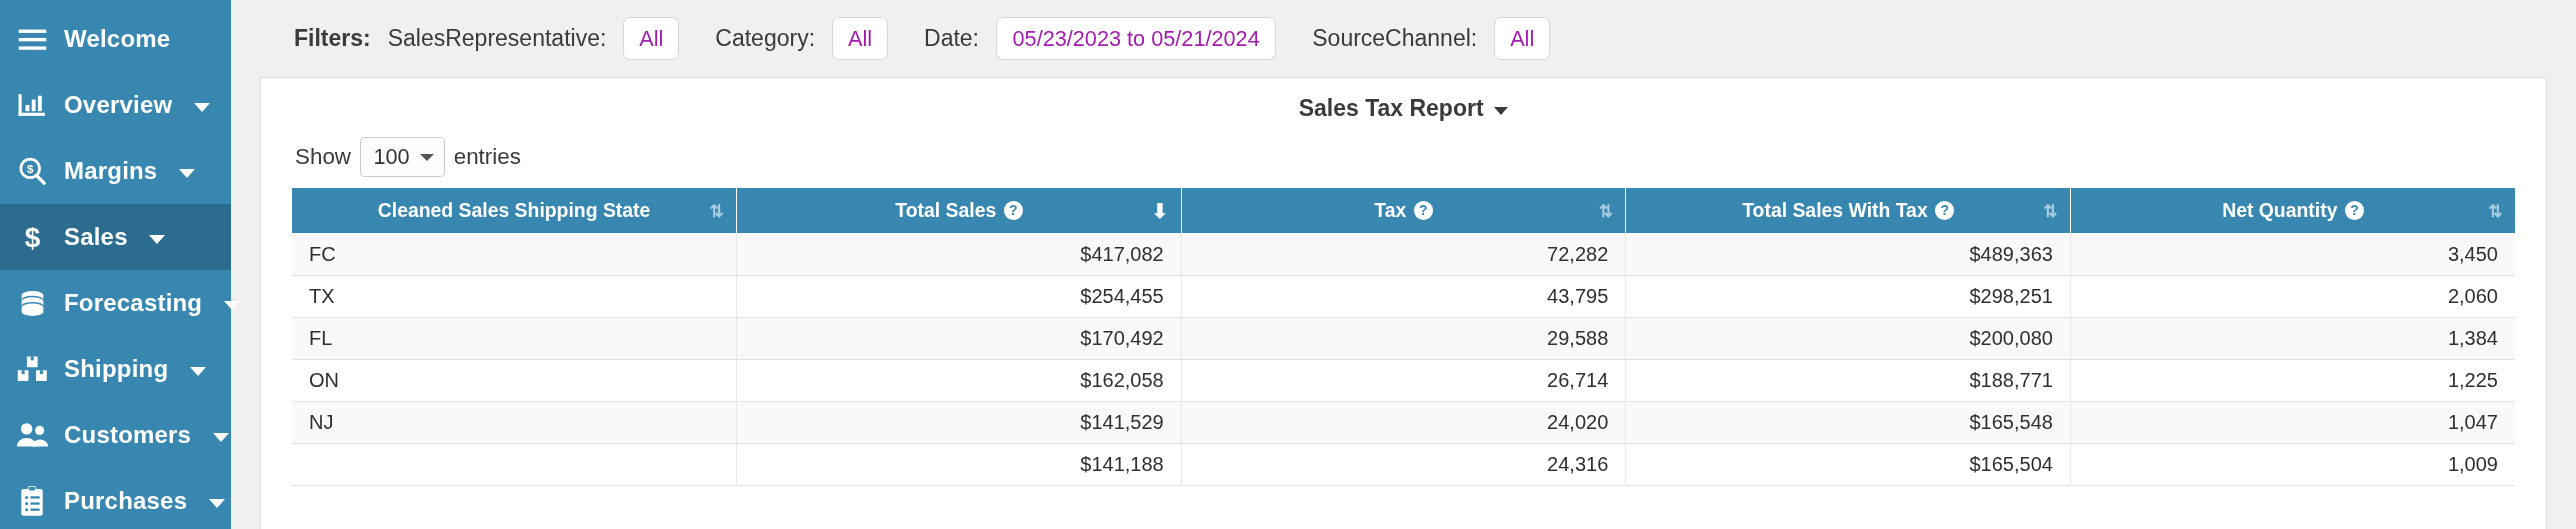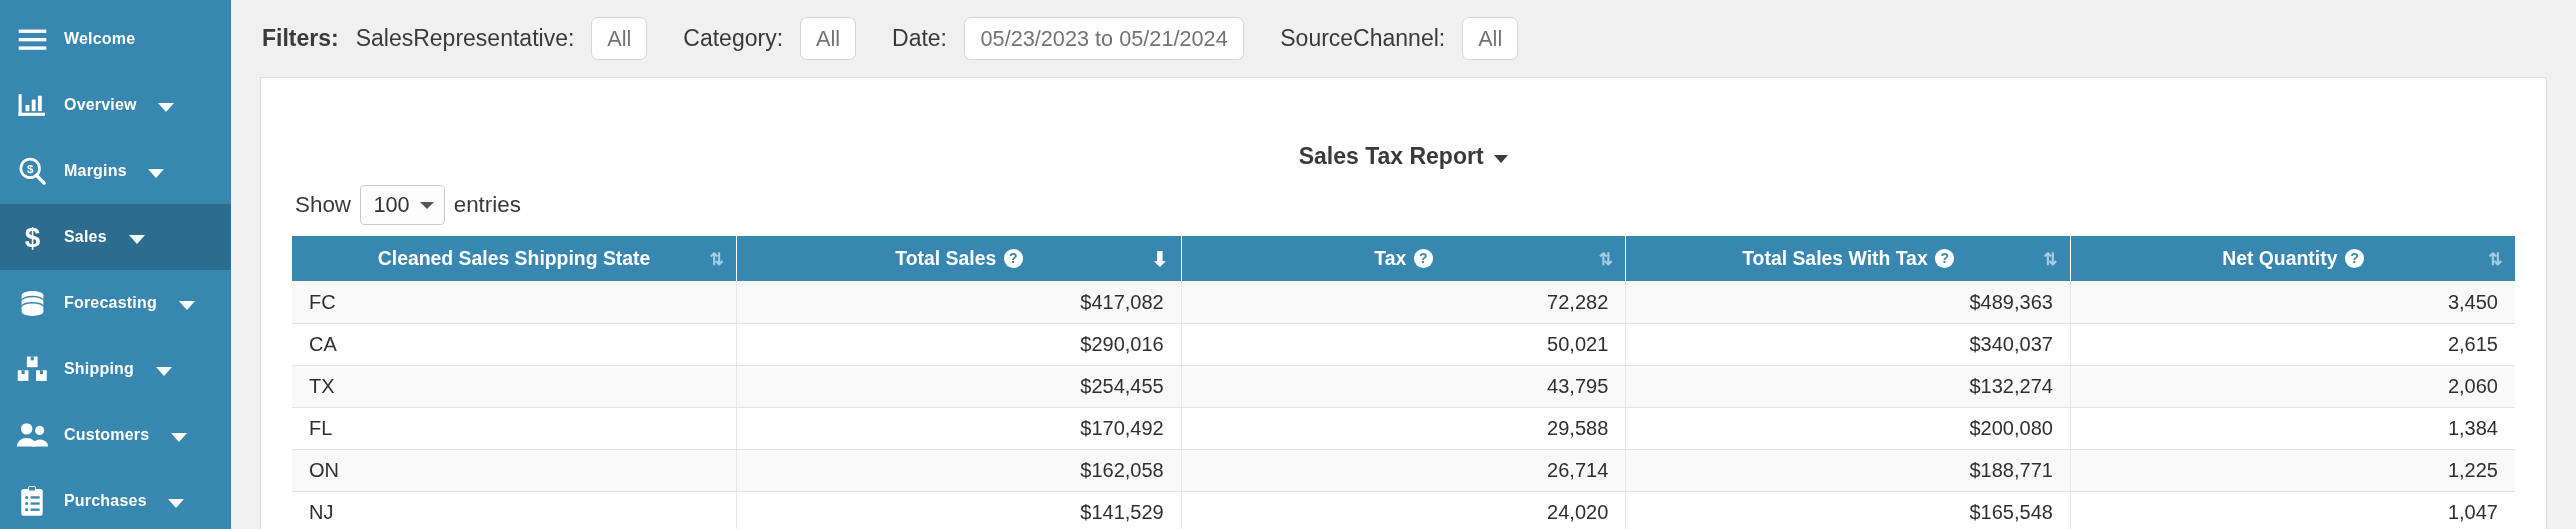--- a/index.html
+++ b/index.html
@@ -27,21 +27,21 @@
     cursor: pointer;
     color: #ffffff;
   }
   .nav-item.active { background: #2b6c8f; }
   .nav-icon {
     width: 36px; min-width: 36px; height: 34px;
     display: flex; align-items: center; justify-content: center;
   }
   .nav-icon svg { display: block; }
   .nav-label {
-    font-size: 16px;
+    font-size: 24px;
     font-weight: bold;
     letter-spacing: 0.2px;
     white-space: nowrap;
   }
   .caret {
     width: 0; height: 0;
     border-left: 8.5px solid transparent;
     border-right: 8.5px solid transparent;
     border-top: 9.3px solid #ffffff;
     margin-left: 7.7px;
@@ -59,32 +59,32 @@
   
   .filterbar {
     height: 77px; min-height: 77px;
     background: #f0f0f0;
     display: flex; align-items: center;
     padding-left: 31px;
     gap: 0px;
     font-size: 23px;
     color: #3a3a3a;
   }
-  .filter-label-strong { font-weight: bold; margin-right: 17px; }
+  .filter-label-strong { font-weight: bold; margin-right: 17px; margin-left: 32px; }
   .filter-name { margin-right: 17px; white-space: nowrap; }
   .filter-pill {
     background: #ffffff;
     border: 1.5px solid #d6d6d6;
     border-radius: 7px;
     height: 43px;
     min-width: 56px;
     padding: 0 14px;
     display: flex; align-items: center; justify-content: center;
     font-size: 21.7px;
-    color: #737373;
+    color: #a21caf;
     margin-right: 36px;
     cursor: pointer;
   }
   .filter-pill.date { min-width: 0; padding: 0 15.5px; }
 
   
   .panel {
     flex: 1;
     margin: 0 29px 0 29px;
     background: #ffffff;
@@ -95,21 +95,20 @@
   }
   .panel-title {
     text-align: center;
     font-size: 23px;
     font-weight: bold;
     color: #3a3a3a;
     padding: 17px 0 12.4px 0;
     display: flex; align-items: center; justify-content: center;
     gap: 10.8px;
     cursor: pointer;
-    margin-top: 48px;
   }
   .title-caret {
     width: 0; height: 0;
     border-left: 7.7px solid transparent;
     border-right: 7.7px solid transparent;
     border-top: 8.5px solid #3a3a3a;
     margin-top: 4.6px;
   }
 
   .showbar {
@@ -389,31 +388,24 @@
           </thead>
           <tbody id="tbody">
               <tr>
                 <td class="ta-l">FC</td>
                 <td class="ta-r">$417,082</td>
                 <td class="ta-r">72,282</td>
                 <td class="ta-r">$489,363</td>
                 <td class="ta-r">3,450</td>
               </tr>
               <tr>
-                <td class="ta-l">CA</td>
-                <td class="ta-r">$290,016</td>
-                <td class="ta-r">50,021</td>
-                <td class="ta-r">$340,037</td>
-                <td class="ta-r">2,615</td>
-              </tr>
-              <tr>
                 <td class="ta-l">TX</td>
                 <td class="ta-r">$254,455</td>
                 <td class="ta-r">43,795</td>
-                <td class="ta-r">$132,274</td>
+                <td class="ta-r">$298,251</td>
                 <td class="ta-r">2,060</td>
               </tr>
               <tr>
                 <td class="ta-l">FL</td>
                 <td class="ta-r">$170,492</td>
                 <td class="ta-r">29,588</td>
                 <td class="ta-r">$200,080</td>
                 <td class="ta-r">1,384</td>
               </tr>
               <tr>

